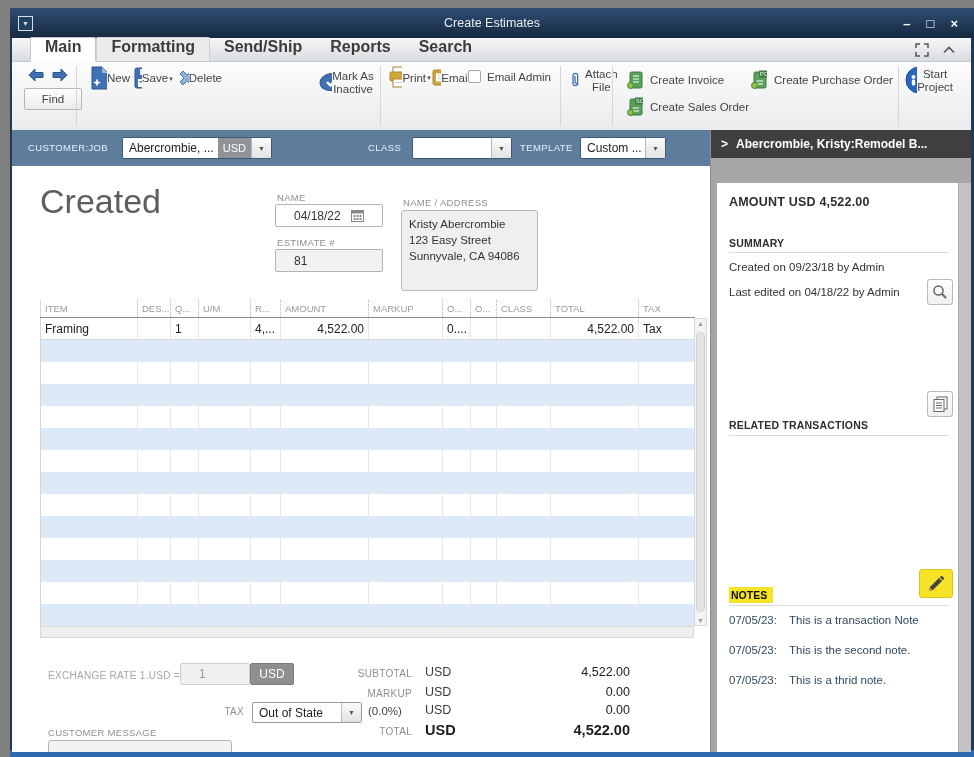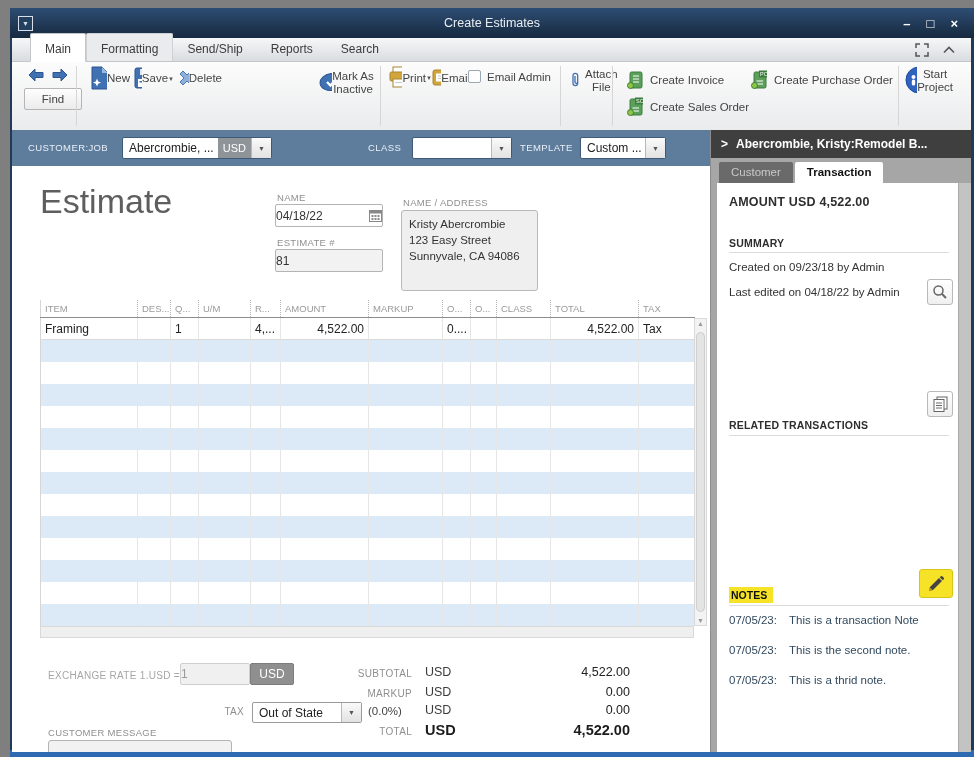--- a/index.html
+++ b/index.html
@@ -18,21 +18,21 @@
   .win-menu { width:15px; height:15px; border:1px solid #d7dfe8; margin-left:8px; background:#24405f;
     display:flex; align-items:center; justify-content:center; font-size:7px; color:#d7dfe8; }
   .title { position:absolute; left:0; right:0; text-align:center; font-size:12.5px; color:#e9edf2; }
   .win-controls { margin-left:auto; margin-right:16px; display:flex; gap:16px; z-index:2; }
   .win-controls span { color:#fff; font-size:13px; font-weight:bold; cursor:default; }
 
   
   .ribbon-tabs { left:12px; top:38px; width:959px; height:24px; padding-left:18px;
     background:linear-gradient(#f6f7f8,#d9dce0); border-bottom:1px solid #c2c6c9;
     display:flex; align-items:flex-end; }
-  .rtab { font-size:12px; color:#3c3c3c; padding:8px 14px 5px; }
+  .rtab { font-size:16px; color:#3c3c3c; padding:0 14px 5px;font-weight:bold; }
   .rtab.active { background:#fff; border:1px solid #c2c6c9; border-bottom:1px solid #fff;
     border-radius:2px 2px 0 0; margin-bottom:-1px; }
   .rtab.shaded { background:#e9ebed; border:1px solid #cdd1d4; border-bottom:none; border-radius:2px 2px 0 0; }
   .ribbon-right { position:absolute; right:16px; top:5px; display:flex; gap:14px; align-items:center; }
 
   
   .toolbar { left:12px; top:62px; width:959px; height:68px;
     background:linear-gradient(#fcfcfc,#eaebed); }
   .tb-sep { position:absolute; top:4px; bottom:4px; width:1px; background:#d6d6d6; }
   .tb-item { position:absolute; display:flex; flex-direction:row; align-items:center;
@@ -55,21 +55,21 @@
   .dd-text { font-size:12px; color:#222; padding:3px 6px; flex:1; white-space:nowrap; overflow:hidden; }
   .dd-usd { background:#8f9499; color:#fff; font-size:11px; display:flex; align-items:center; padding:0 5px; }
   .dd-caret { width:20px; background:linear-gradient(#fafafa,#e2e2e2); border-left:1px solid #b9b9b9;
     display:flex; align-items:center; justify-content:center; font-size:7px; color:#555; }
 
   
   .form { left:12px; top:166px; width:698px; height:586px; background:#fff; overflow:hidden; }
   .form-title { position:absolute; left:28px; top:16px; font-size:34px; color:#5e5e5e; }
   .fld-label { position:absolute; font-size:9.5px; color:#8f8f8f; letter-spacing:.3px; }
   .input { position:absolute; border:1px solid #b4b4b4; border-radius:2px; background:#fff;
-    font-size:12px; color:#333; display:flex; align-items:center; padding:0 0; }
+    font-size:12px; color:#333; display:flex; align-items:center; padding:0 18px; }
   .addr { position:absolute; left:389px; top:44px; width:137px; height:81px; background:#efefef;
     border:1px solid #b9b9b9; border-radius:3px; font-size:11.5px; color:#333; padding:5px 7px; line-height:1.4; }
 
   
   .items { position:absolute; left:28px; top:134px; width:667px; height:338px; }
   .items table { border-collapse:collapse; table-layout:fixed; width:654px; border-left:1px solid #d6d6d6; }
   .items th { font-size:9.5px; color:#9a9a9a; font-weight:normal; text-align:left; padding:3px 4px;
     border-bottom:1px solid #8c8c8c; white-space:nowrap; overflow:hidden; }
   .items th.sep { border-left:1px dotted #b5b5b5; }
   .items td { font-size:12px; color:#222; padding:2px 4px; height:22px;
@@ -307,21 +307,21 @@
     <span class="dd-caret">▼</span>
   </div>
   <span class="cb-label" style="left:508px">TEMPLATE</span>
   <div class="dropdown" style="left:568px; width:86px">
     <span class="dd-text">Custom ...</span>
     <span class="dd-caret">▼</span>
   </div>
 </div>
 
 <div class="abs form">
-  <div class="form-title">Estimate</div>
+  <div class="form-title">Created</div>
 
   <span class="fld-label" style="left:265px; top:26px">NAME</span>
   <div class="input" style="left:263px; top:38px; width:108px; height:23px">
     <span style="flex:1">04/18/22</span>
     <svg width="13" height="13">
         <rect x="0.5" y="1.5" width="12" height="11" fill="#fff" stroke="#888"></rect>
         <rect x="0.5" y="1.5" width="12" height="3" fill="#888"></rect>
         <g fill="#888">
           <rect x="2.5" y="6" width="2" height="2"></rect>
           <rect x="5.5" y="6" width="2" height="2"></rect>
@@ -601,24 +601,20 @@
 
   <span class="fld-label" style="left:36px; top:561px">CUSTOMER MESSAGE</span>
   <div class="input" style="left:36px; top:574px; width:184px; height:26px; background:#f2f2f2; border-radius:3px"></div>
 </div>
 
 <div class="abs side">
   <div class="sp-header">
     <span>&gt;</span>
     <span>Abercrombie, Kristy:Remodel B...</span>
   </div>
-  <div class="sp-tabs">
-    <span class="sp-tab inactive">Customer</span>
-    <span class="sp-tab active">Transaction</span>
-  </div>
   <div class="sp-card">
     <div class="sp-h" style="left:12px; top:12px; font-size:12.5px">AMOUNT USD 4,522.00</div>
 
     <div class="sp-h" style="left:12px; top:54px">SUMMARY</div>
     <div class="sp-hr" style="top:69px"></div>
     <div class="sp-text" style="left:12px; top:78px">Created on 09/23/18  by Admin</div>
     <div class="sp-text" style="left:12px; top:103px">Last edited on 04/18/22 by Admin</div>
     <div class="icon-btn" style="left:210px; top:96px">
       <svg width="16" height="16">
           <circle cx="6.5" cy="6.5" r="4.5" fill="none" stroke="#666" stroke-width="1.5"></circle>

